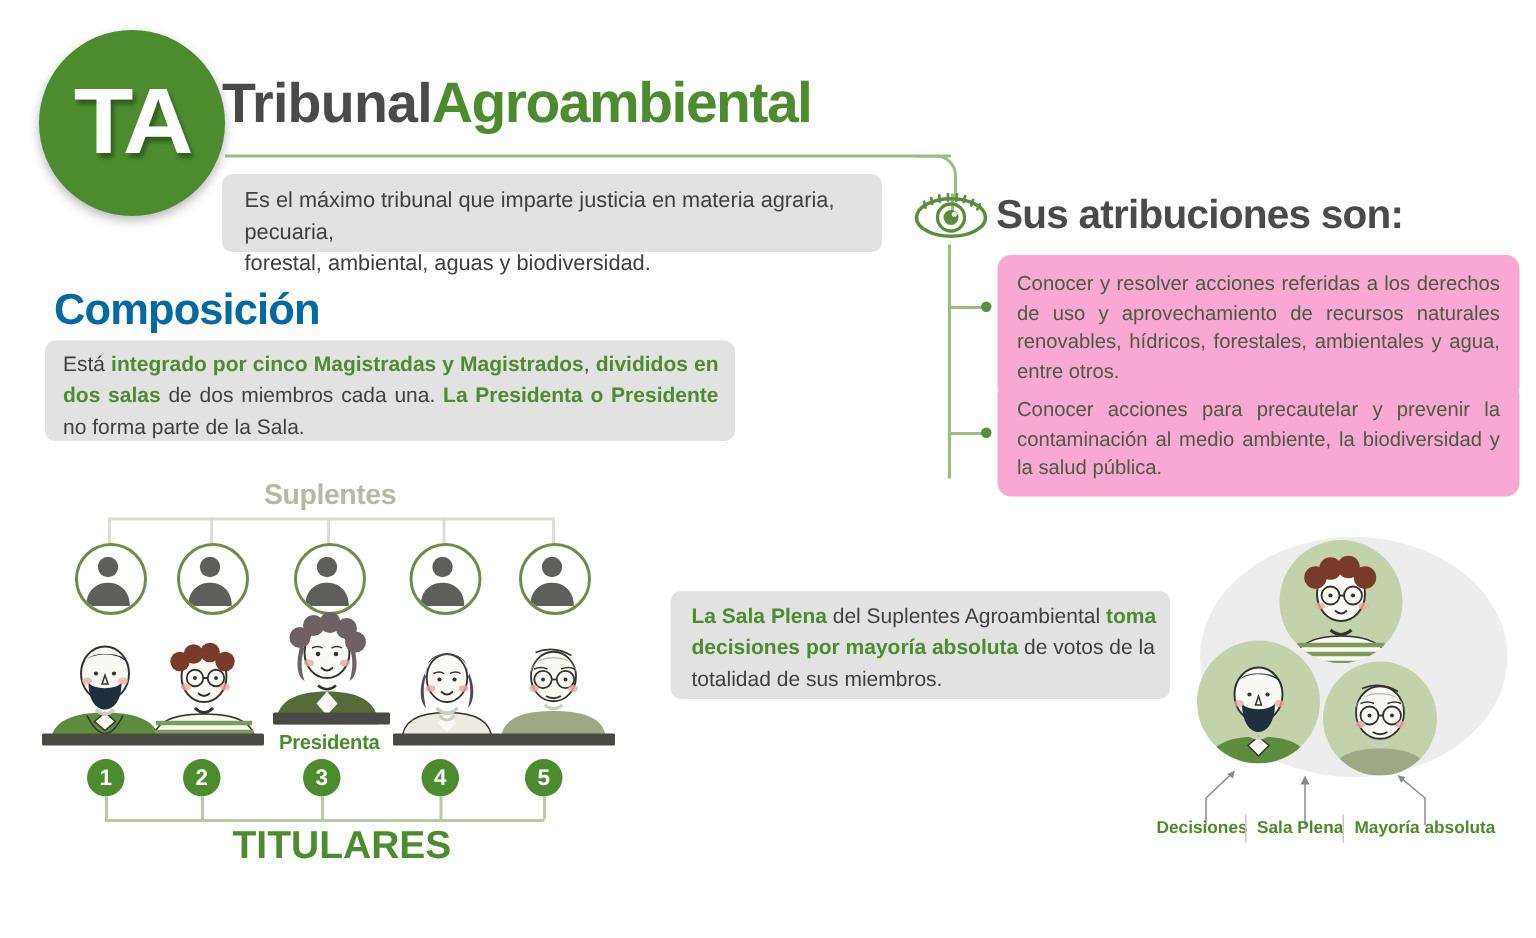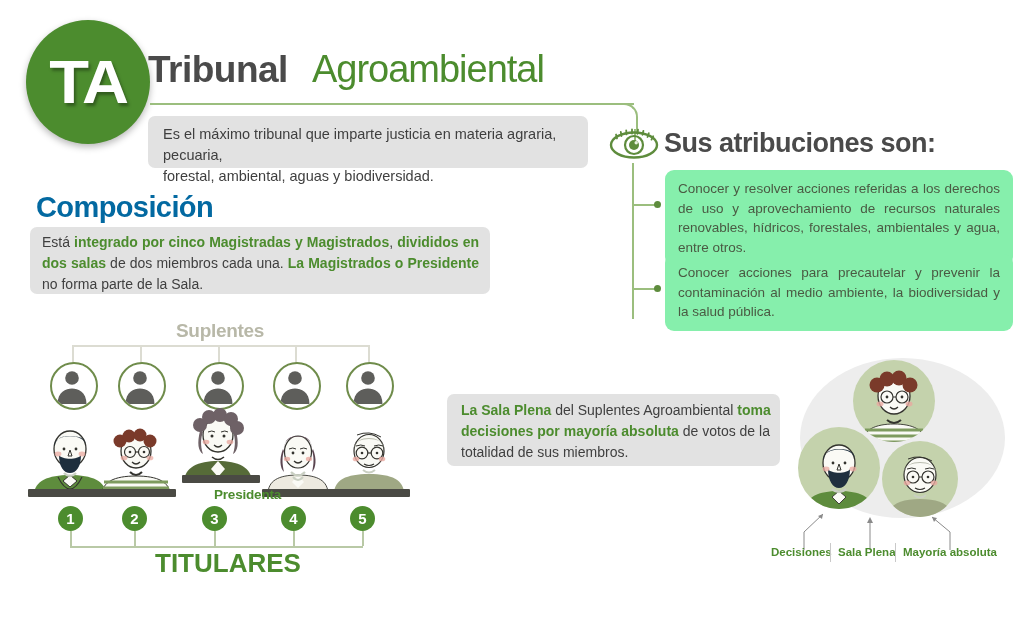--- a/index.html
+++ b/index.html
@@ -28,23 +28,23 @@
     transform:scaleX(1.05);
   }
 
   
   #header-title{left:148px;top:48px;white-space:nowrap;}
   #header-title .t1{
     font-size:37px;font-weight:bold;color:#4A4A4A;
     font-family:"Liberation Sans", sans-serif;letter-spacing:-.5px;
   }
   #header-title .t2{
-    font-size:38px;font-weight:normal;color:#4C8C2E;
+    font-size:38px;font-weight:bold;color:#4C8C2E;
     font-family:"Liberation Sans", sans-serif;letter-spacing:-1px;
-    margin-left:24px;
+    margin-left:0;
   }
 
   
   #title-rule{left:150px;top:103px;width:484px;height:2px;background:#9BBE7E;}
   #title-elbow{
     left:610px;top:103px;width:26px;height:28px;
     border-left:0;border-top:2px solid #9BBE7E;border-right:2px solid #9BBE7E;
     border-top-right-radius:14px;
   }
   #eye-stem{left:634px;top:129px;width:2px;height:14px;background:#9BBE7E;}
@@ -65,21 +65,21 @@
 
   
   #atrib-title{
     left:664px;top:128px;font-size:27px;font-weight:bold;color:#4A4A4A;
     letter-spacing:-.5px;white-space:nowrap;
   }
   #atrib-spine{left:632px;top:163px;width:2px;height:156px;background:#9BBE7E;}
   .atrib-branch{height:2px;background:#9BBE7E;left:634px;width:22px;}
   .atrib-dot{width:7px;height:7px;border-radius:50%;background:#5E8C3D;left:654px;}
   .atrib-card{
-    background:#86efac;border-radius:9px;left:665px;width:348px;
+    background:#f9a8d4;border-radius:9px;left:665px;width:348px;
     box-sizing:border-box;padding:9px 13px;
   }
   .atrib-card p{
     margin:0;font-size:13.5px;line-height:19.5px;color:#4A5A43;
     text-align:justify;font-family:"Liberation Sans", sans-serif;
   }
 
   
   #comp-title{
     left:36px;top:191px;font-size:29px;font-weight:bold;color:#0369a1;
@@ -105,21 +105,20 @@
     width:44px;height:44px;border-radius:50%;border:2px solid #6F8C4B;
     background:#ffffff;overflow:hidden;
   }
 
   
   .fig{position:absolute;}
   .bench{position:absolute;height:8px;background:#4A4A44;border-radius:1px;}
   #pres-label{
     left:186px;top:487px;font-size:13.5px;font-weight:bold;color:#4C8C2E;
     letter-spacing:-.2px;
-    margin-left:28px;
   }
   .num-badge{
     position:absolute;width:25px;height:25px;border-radius:50%;
     background:#4C8C2E;color:#fff;font-size:15px;font-weight:bold;
     display:flex;align-items:center;justify-content:center;
     font-family:"Liberation Sans", sans-serif;
   }
   .num-stem{position:absolute;width:1.5px;background:#B9C9A6;}
   #tit-hline{position:absolute;height:1.5px;background:#B9C9A6;}
   #titulares-label{
@@ -202,21 +201,21 @@
   </div>
 
   <div class="abs atrib-branch" style="top:288px;"></div>
   <div class="abs atrib-dot" style="top:285px;"></div>
   <div class="abs atrib-card" style="top:254px;">
     <p>Conocer acciones para precautelar y prevenir la contaminación al medio ambiente, la biodiversidad y la salud pública.</p>
   </div>
 
   <div class="abs" id="comp-title">Composición</div>
   <div class="abs" id="comp-box"></div>
-  <div class="abs" id="comp-text"><span>Está </span><b>integrado por cinco Magistradas y Magistrados</b><span>, </span><b>divididos en dos salas</b><span> de dos miembros cada una. </span><b>La Magistrados o Presidente</b><span> no forma parte de la Sala.</span></div>
+  <div class="abs" id="comp-text"><span>Está </span><b>integrado por cinco Magistradas y Magistrados</b><span>, </span><b>divididos en dos salas</b><span> de dos miembros cada una. </span><b>La Presidenta o Presidente</b><span> no forma parte de la Sala.</span></div>
 
   <div class="abs" id="suplentes-label">Suplentes</div>
 
   <div class="abs sup-hline" style="left:72px;top:345px;width:296px;"></div>
   <div class="abs sup-stem" style="left:72px;top:345px;"></div>
   <div class="abs sup-stem" style="left:140px;top:345px;"></div>
   <div class="abs sup-stem" style="left:218px;top:345px;"></div>
   <div class="abs sup-stem" style="left:295px;top:345px;"></div>
   <div class="abs sup-stem" style="left:368px;top:345px;"></div>
 

